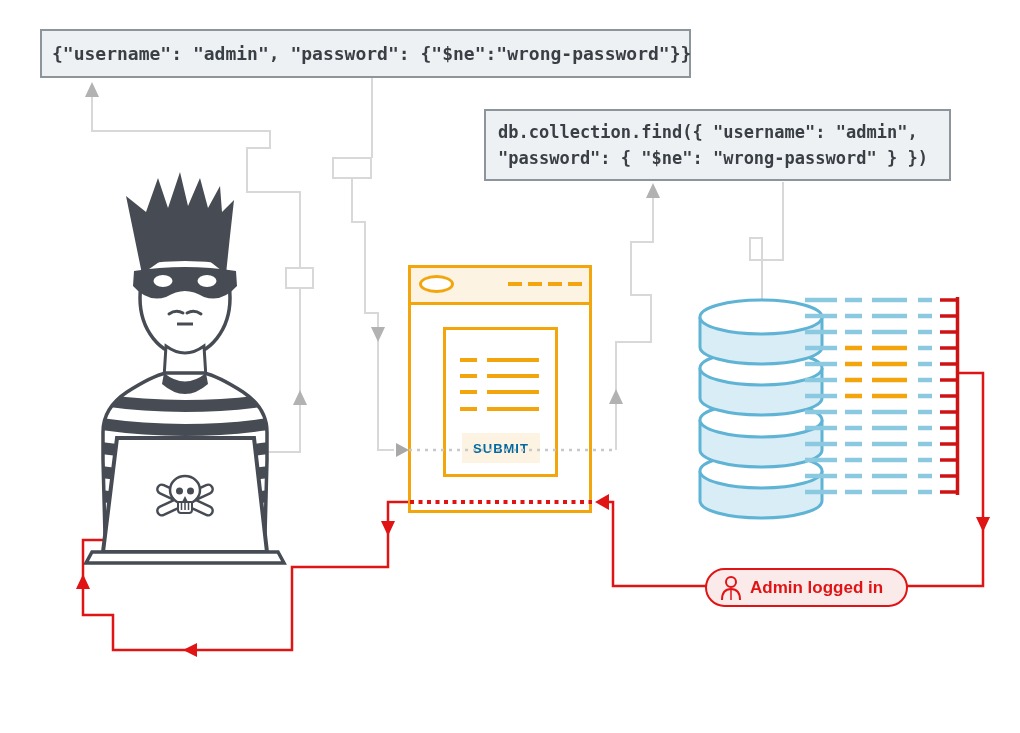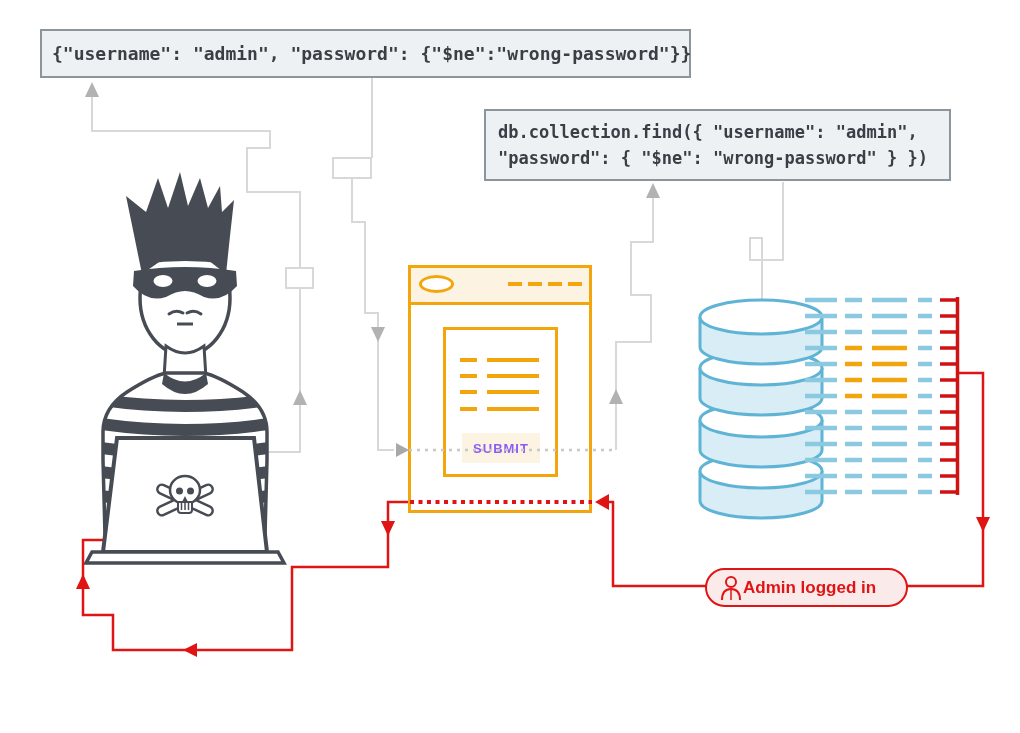--- a/index.html
+++ b/index.html
@@ -22,26 +22,26 @@
   .logo-oval{position:absolute;left:8px;top:7px;width:35px;height:18px;background:#fff;
     border:3px solid #F2A50C;border-radius:50%;box-sizing:border-box;}
   .header-dashes{position:absolute;right:7px;top:14px;display:flex;gap:6px;}
   .header-dashes i{display:block;width:14px;height:4px;background:#F2A50C;}
   .form-box{position:absolute;left:32px;top:59px;width:115px;height:150px;
     border:3px solid #F2A50C;box-sizing:border-box;}
   .form-row{position:absolute;left:0;width:100%;height:4px;}
   .form-row .short{position:absolute;left:14px;width:17px;height:4px;background:#F2A50C;}
   .form-row .long{position:absolute;left:41px;width:52px;height:4px;background:#F2A50C;}
   .submit-btn{position:absolute;left:16px;top:103px;width:78px;height:30px;background:#FCF3E2;
-    border:none;color:#8b5cf6;font-weight:bold;font-size:13px;letter-spacing:1px;
+    border:none;color:#0369a1;font-weight:bold;font-size:13px;letter-spacing:1px;
     font-family:"Liberation Sans",sans-serif;display:flex;align-items:center;justify-content:center;cursor:pointer;}
 
   .badge{position:absolute;left:705px;top:568px;width:203px;height:39px;background:#FBEAEA;
     border:2.5px solid #E01414;border-radius:20px;box-sizing:border-box;z-index:4;
-    display:flex;align-items:center;padding-left:12px;color:#E01414;
+    display:flex;align-items:center;gap:7px;padding-left:12px;color:#E01414;
     font-weight:bold;font-size:17px;}
 </style>
 </head>
 <body>
 
 <div class="stage">
 
   <svg id="base-art" class="layer" width="1020" height="733" viewBox="0 0 1020 733">
 
     <g stroke="#D8D8D8" stroke-width="2" fill="none">

